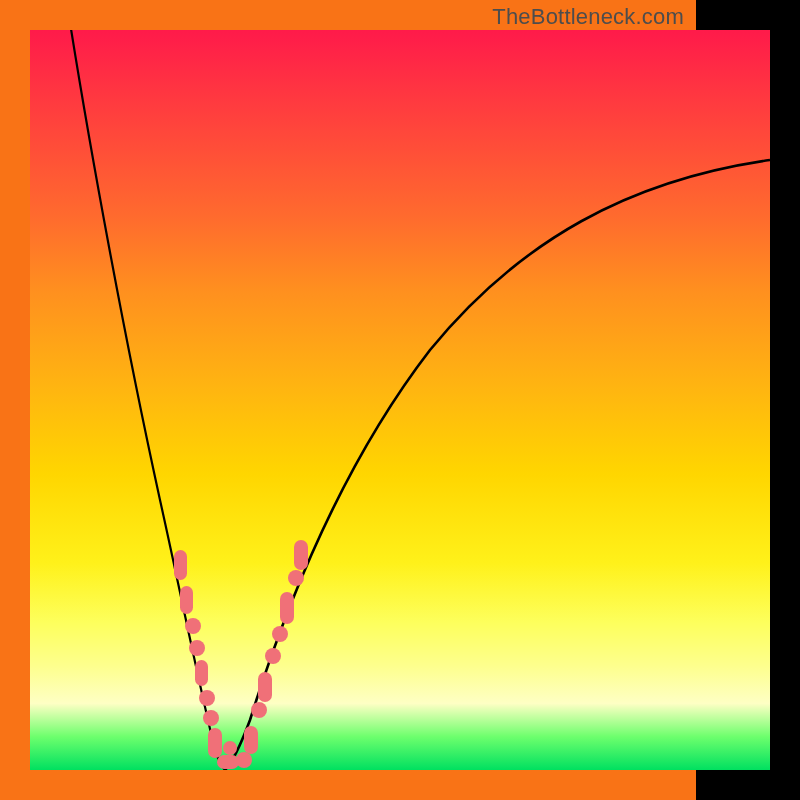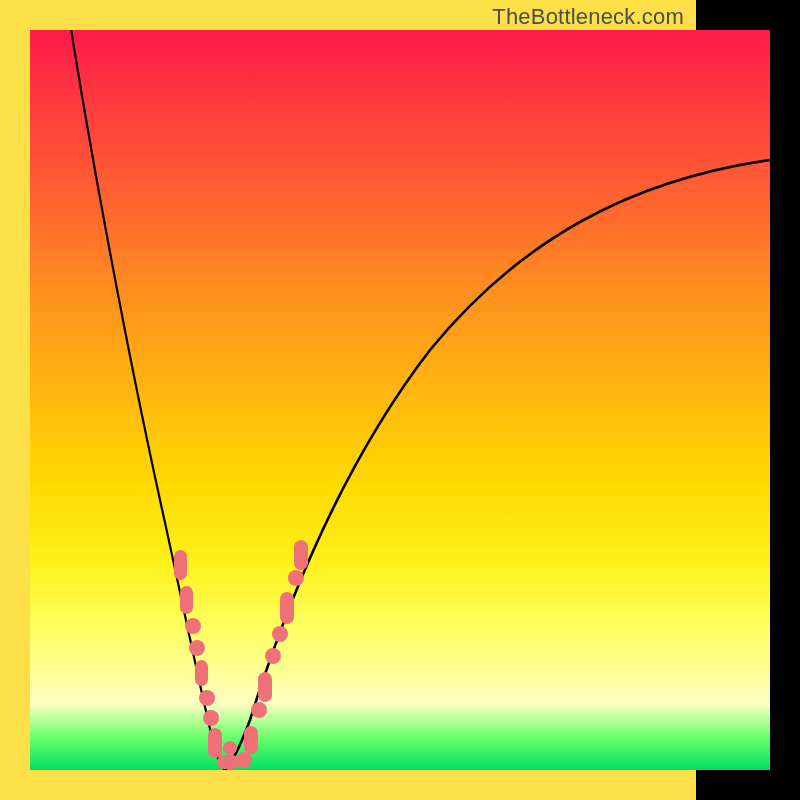--- a/index.html
+++ b/index.html
@@ -10,21 +10,21 @@
     overflow: hidden;
     background: #000;
     font-family: Arial, Helvetica, sans-serif;
   }
   .frame {
     position: absolute;
     top: 0;
     left: 0;
     width: 696px;
     height: 800px;
-    background: #fde047;
+    background: #f97316;
   }
   .plot-area {
     position: absolute;
     top: 30px;
     left: 30px;
     width: 740px;
     height: 740px;
     background: linear-gradient(to bottom,
       #ff1a4a 0%,
       #ff3b3f 10%,

